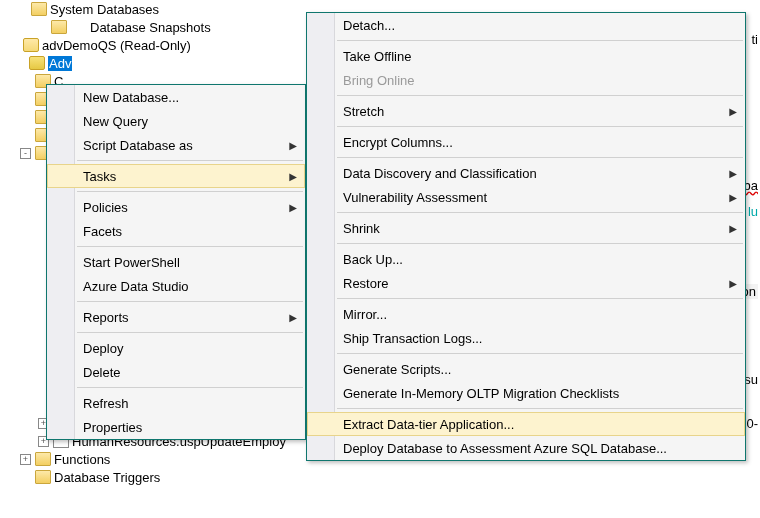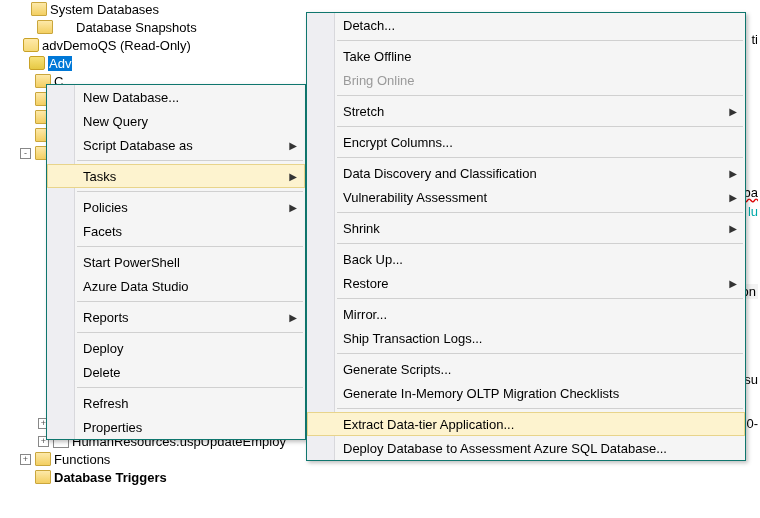--- a/index.html
+++ b/index.html
@@ -36,35 +36,35 @@
 </style>
 </head>
 <body>
 
 <div class="code-bg">
 
   <div class="line" style="position:absolute; left:18px; top:0;">
     <span class="kw">create</span><span class="kw"> table</span><span class="id"> n</span>
   </div>
   <div class="line id" style="position:absolute; right:2px; top:32px;">ti</div>
-  <div class="line id err" style="position:absolute; right:2px; top:178px;margin-top:7px;">ba</div>
+  <div class="line id err" style="position:absolute; right:2px; top:178px;">ba</div>
   <div class="line" style="position:absolute; right:2px; top:204px; color:#0aa;">lu</div>
   <div class="line id bg-row" style="position:absolute; right:2px; top:284px; width:100%; text-align:right; padding-right:2px;">on</div>
   <div class="line id" style="position:absolute; right:2px; top:372px;">su</div>
   <div class="line id" style="position:absolute; right:2px; top:416px;">)20-</div>
 </div>
 
 <div class="tree-panel">
   <div id="tree-rows">
       <div class="tree-item" style="padding-left: 16px;">
         <span class="exp empty"></span>
         <span class="tree-icon folder-icon"></span>
         <span>System Databases</span>
       </div>
-      <div class="tree-item" style="padding-left: 2px; gap: 20px;">
+      <div class="tree-item" style="padding-left: 16px; gap: 20px;">
         <span class="exp empty"></span>
         <span class="tree-icon folder-icon"></span>
         <span>Database Snapshots</span>
       </div>
       <div class="tree-item" style="padding-left: 8px;">
         <span class="exp empty"></span>
         <span class="tree-icon db-icon ro"></span>
         <span>advDemoQS (Read-Only)</span>
       </div>
       <div class="tree-item" style="padding-left: 14px; text-align: right;">
@@ -175,21 +175,21 @@
       <div class="tree-item" style="padding-left: 38px;">
         <span class="exp">+</span>
         <span class="tree-icon sp-icon"></span>
         <span>HumanResources.uspUpdateEmploy</span>
       </div>
       <div class="tree-item" style="padding-left: 20px;">
         <span class="exp">+</span>
         <span class="tree-icon folder-icon"></span>
         <span>Functions</span>
       </div>
-      <div class="tree-item" style="padding-left: 20px; font-weight: bold;">
+      <div class="tree-item" style="padding-left: 20px;">
         <span class="exp empty"></span>
         <span class="tree-icon folder-icon"></span>
         <span>Database Triggers</span>
       </div>
     </div>
 </div>
 
 <div class="ctx-menu" id="menu1">
   <div class="gutter"></div>
   <div id="menu1-items">

